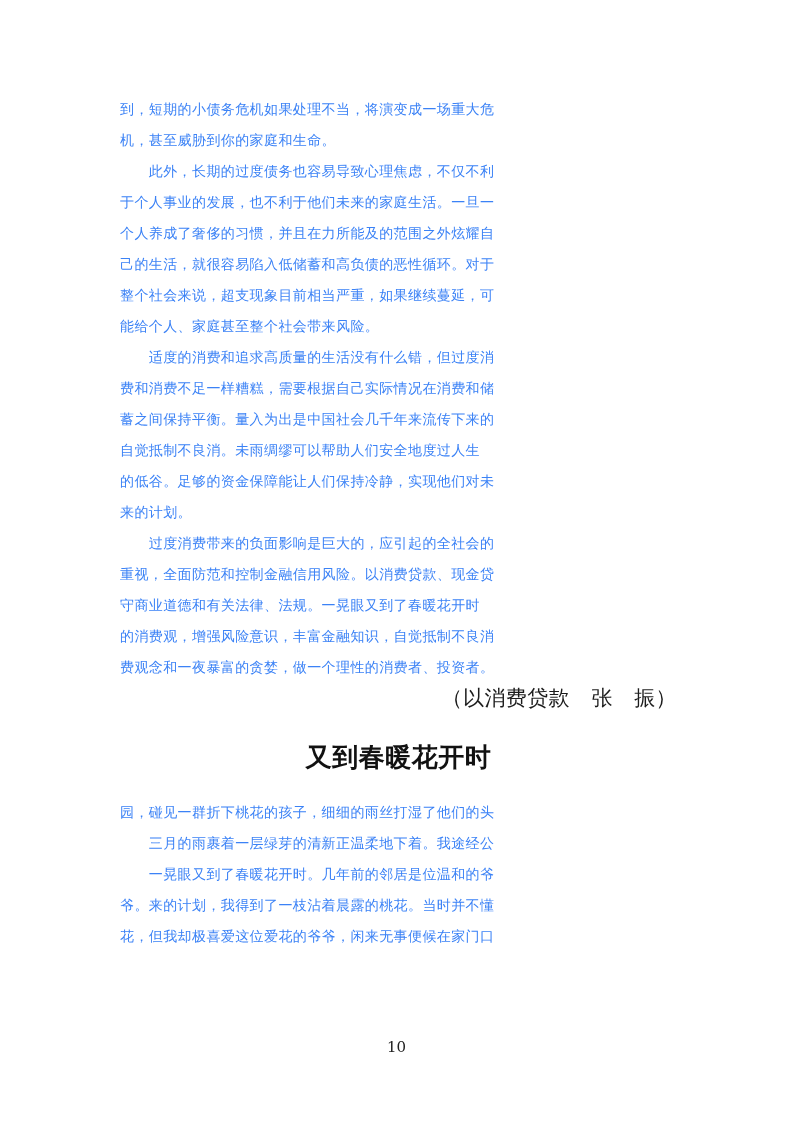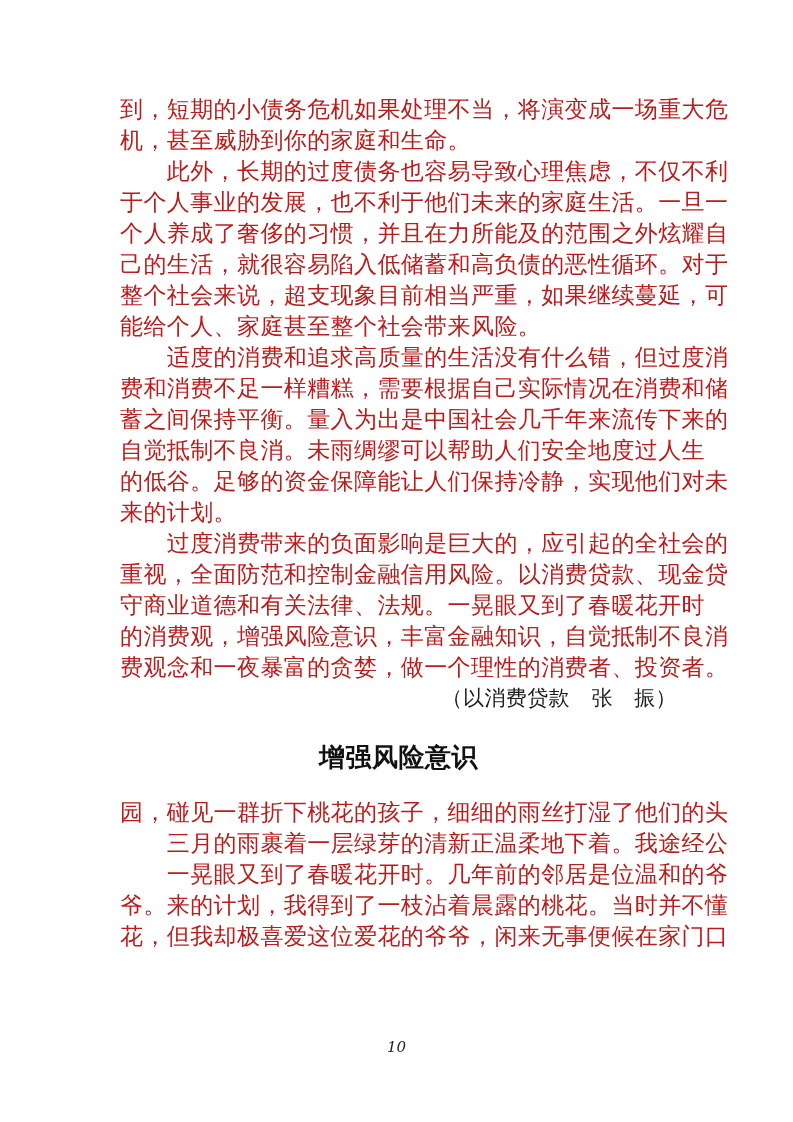--- a/index.html
+++ b/index.html
@@ -19,25 +19,25 @@
   .content {
     position: absolute;
     left: 120px;
     top: 94px;
     width: 557px;
   }
   .para { margin: 0; padding: 0; }
   .line {
     height: 31px;
     line-height: 31px;
-    font-size: 23px;
+    font-size: 14px;
     letter-spacing: 0.4px;
     font-family: Liberation Serif, serif;
     white-space: pre;
-    color: #b91c1c;
+    color: #3b82f6;
   }
   .attribution {
     height: 31px;
     line-height: 31px;
     font-size: 21px;
     letter-spacing: 0.4px;
     font-family: "DejaVu Serif", "Liberation Serif", serif;
     text-align: right;
     white-space: pre;
     color: #1c1c1c;
@@ -52,21 +52,20 @@
     text-align: center;
     font-family: "DejaVu Sans", "Liberation Sans", sans-serif;
     color: #111111;
   }
   .footer {
     position: absolute;
     left: 0;
     top: 1038px;
     width: 100%;
     text-align: center;
-    font-style: italic;
   }
   .page-number {
     font-size: 15px;
     font-family: "DejaVu Serif", "Liberation Serif", serif;
     color: #222222;
   }
 </style>
 </head>
 <body>
 
@@ -98,21 +97,21 @@
           <div class="line">　　过度消费带来的负面影响是巨大的，应引起的全社会的</div>
           <div class="line">重视，全面防范和控制金融信用风险。以消费贷款、现金贷</div>
           <div class="line">守商业道德和有关法律、法规。一晃眼又到了春暖花开时</div>
           <div class="line">的消费观，增强风险意识，丰富金融知识，自觉抵制不良消</div>
           <div class="line">费观念和一夜暴富的贪婪，做一个理性的消费者、投资者。</div>
         </div>
       </section>
 
     <div class="attribution">（以消费贷款　张　振）</div>
 
-    <h1 class="article-title">增强风险意识</h1>
+    <h1 class="article-title">又到春暖花开时</h1>
 
     <section>
         <div class="para">
           <div class="line">园，碰见一群折下桃花的孩子，细细的雨丝打湿了他们的头</div>
           <div class="line">　　三月的雨裹着一层绿芽的清新正温柔地下着。我途经公</div>
         </div>
         <div class="para">
           <div class="line">　　一晃眼又到了春暖花开时。几年前的邻居是位温和的爷</div>
           <div class="line">爷。来的计划，我得到了一枝沾着晨露的桃花。当时并不懂</div>
           <div class="line">花，但我却极喜爱这位爱花的爷爷，闲来无事便候在家门口</div>

